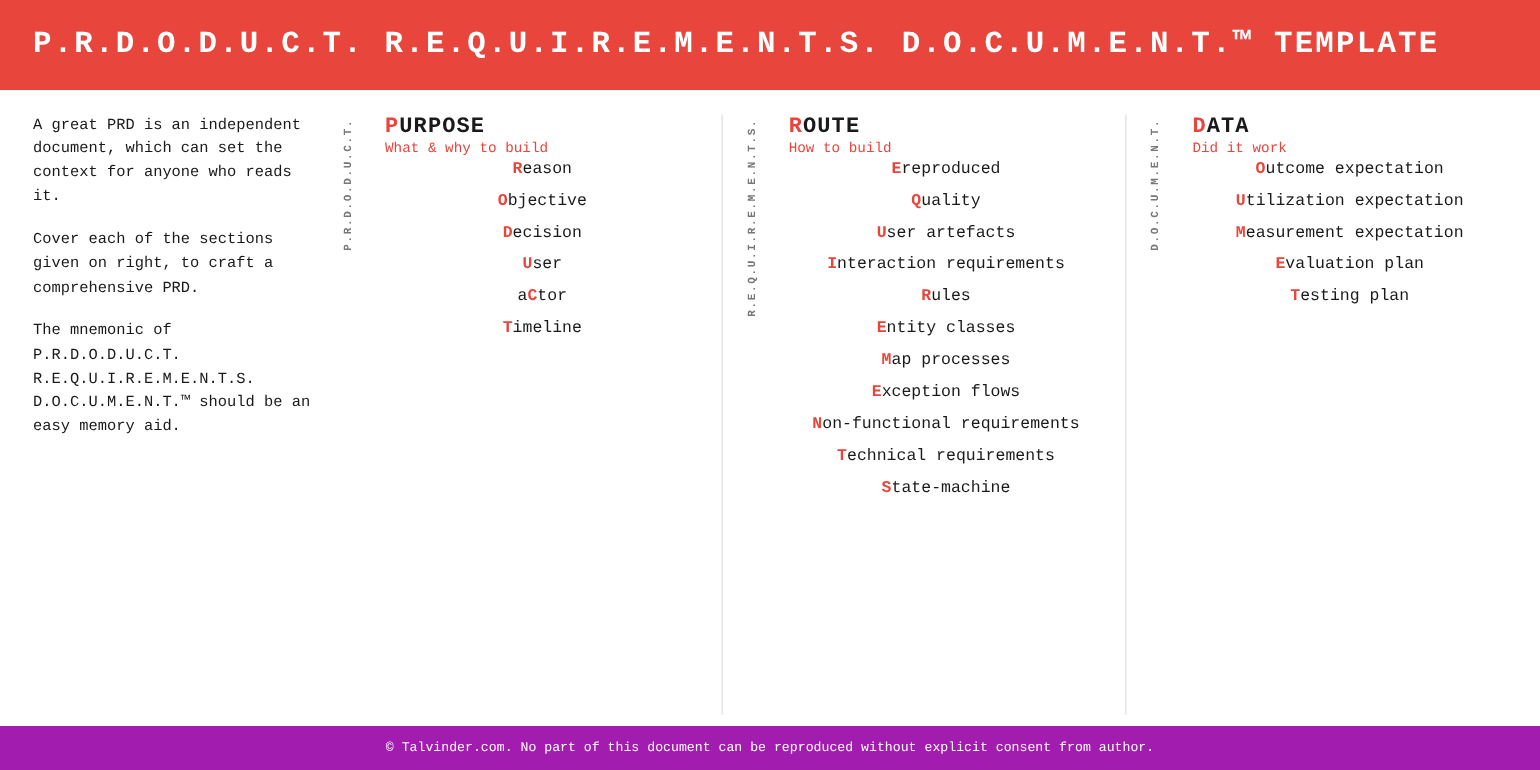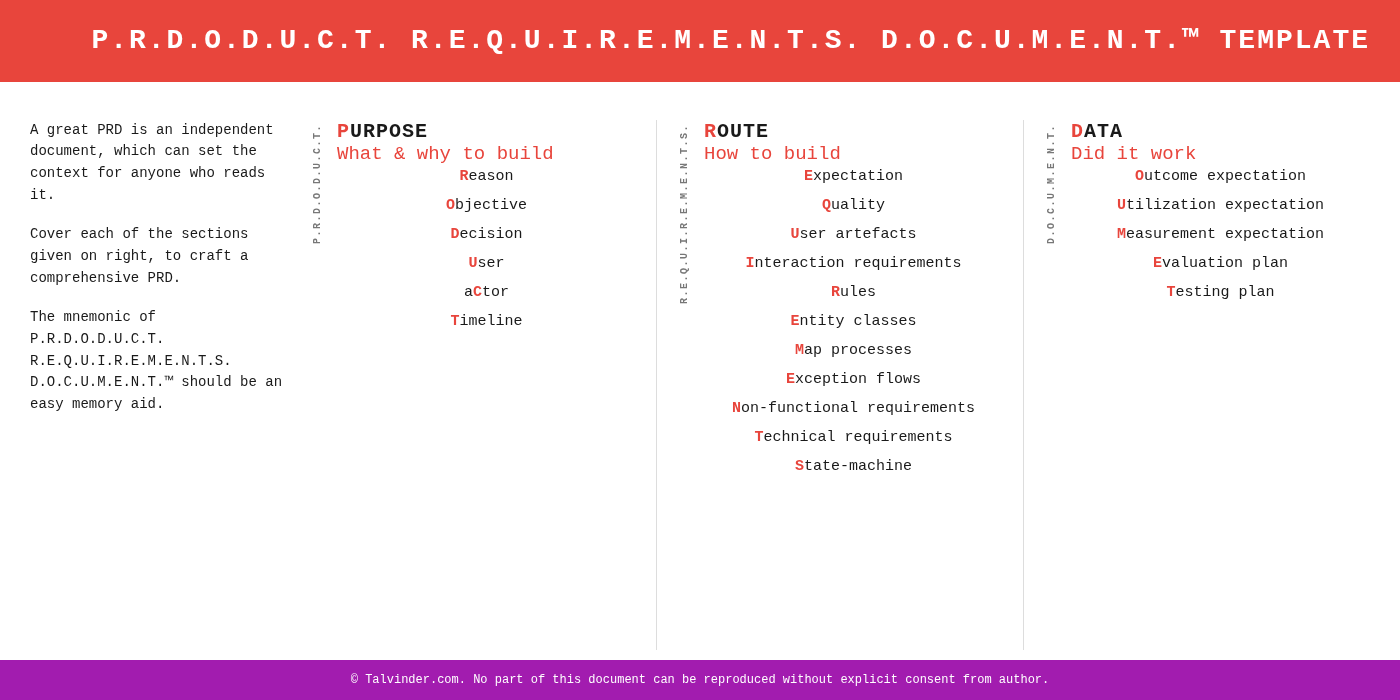--- a/index.html
+++ b/index.html
@@ -18,40 +18,40 @@
       display: flex;
       flex-direction: column;
     }
 
     
     .header-bar {
       background: #e8453c;
       padding: 24px 30px;
       display: flex;
       align-items: center;
-      justify-content: flex-end;
+      justify-content: flex-start;
       min-height: 80px;
     }
 
     .header-title {
       color: #fff;
       font-family: 'Courier New', Courier, monospace;
       font-size: 28px;
       font-weight: 900;
       letter-spacing: 2px;
       text-align: center;
       line-height: 1.2;
     }
 
     
     .main-content {
       flex: 1;
       background: #fff;
       display: flex;
-      padding: 38px 30px 10px 30px;
+      padding: 22px 30px 10px 30px;
       gap: 0;
       overflow: hidden;
     }
 
     
     .desc-column {
       width: 280px;
       flex-shrink: 0;
       padding-right: 20px;
     }
@@ -67,21 +67,21 @@
     
     .sections-area {
       flex: 1;
       display: flex;
       gap: 0;
     }
 
     .section-col {
       flex: 1;
       display: flex;
-      gap: 4px;
+      gap: 17px;
     }
 
     .rotated-col-label {
       writing-mode: vertical-rl;
       transform: rotate(180deg);
       font-family: 'Courier New', Courier, monospace;
       font-size: 10px;
       font-weight: bold;
       color: #777;
       letter-spacing: 1.5px;
@@ -102,21 +102,21 @@
     .section-title {
       font-family: 'Courier New', Courier, monospace;
       font-size: 20px;
       font-weight: 900;
       color: #1a1a1a;
       letter-spacing: 1px;
     }
 
     .section-subtitle {
       font-family: 'Courier New', Courier, monospace;
-      font-size: 19px;
+      font-size: 13px;
       color: #e8453c;
       font-weight: normal;
     }
 
     .section-items {
       list-style: none;
       padding: 0;
       text-align: center;
     }
 
@@ -202,21 +202,21 @@
       <div class="section-col">
         <div class="rotated-col-label">R.E.Q.U.I.R.E.M.E.N.T.S.</div>
         <div class="section-content">
           <div class="section-header">
             <div class="section-title">
               <span class="letter-highlight">R</span><span>OUTE</span>
             </div>
             <div class="section-subtitle">How to build</div>
           </div>
           <ul class="section-items">
-            <li><span class="letter-highlight">E</span><span>xpectation</span></li>
+            <li><span class="letter-highlight">E</span><span>reproduced</span></li>
             <li><span class="letter-highlight">Q</span><span>uality</span></li>
             <li><span class="letter-highlight">U</span><span>ser artefacts</span></li>
             <li><span class="letter-highlight">I</span><span>nteraction requirements</span></li>
             <li><span class="letter-highlight">R</span><span>ules</span></li>
             <li><span class="letter-highlight">E</span><span>ntity classes</span></li>
             <li><span class="letter-highlight">M</span><span>ap processes</span></li>
             <li><span class="letter-highlight">E</span><span>xception flows</span></li>
             <li><span class="letter-highlight">N</span><span>on-functional requirements</span></li>
             <li><span class="letter-highlight">T</span><span>echnical requirements</span></li>
             <li><span class="letter-highlight">S</span><span>tate-machine</span></li>

